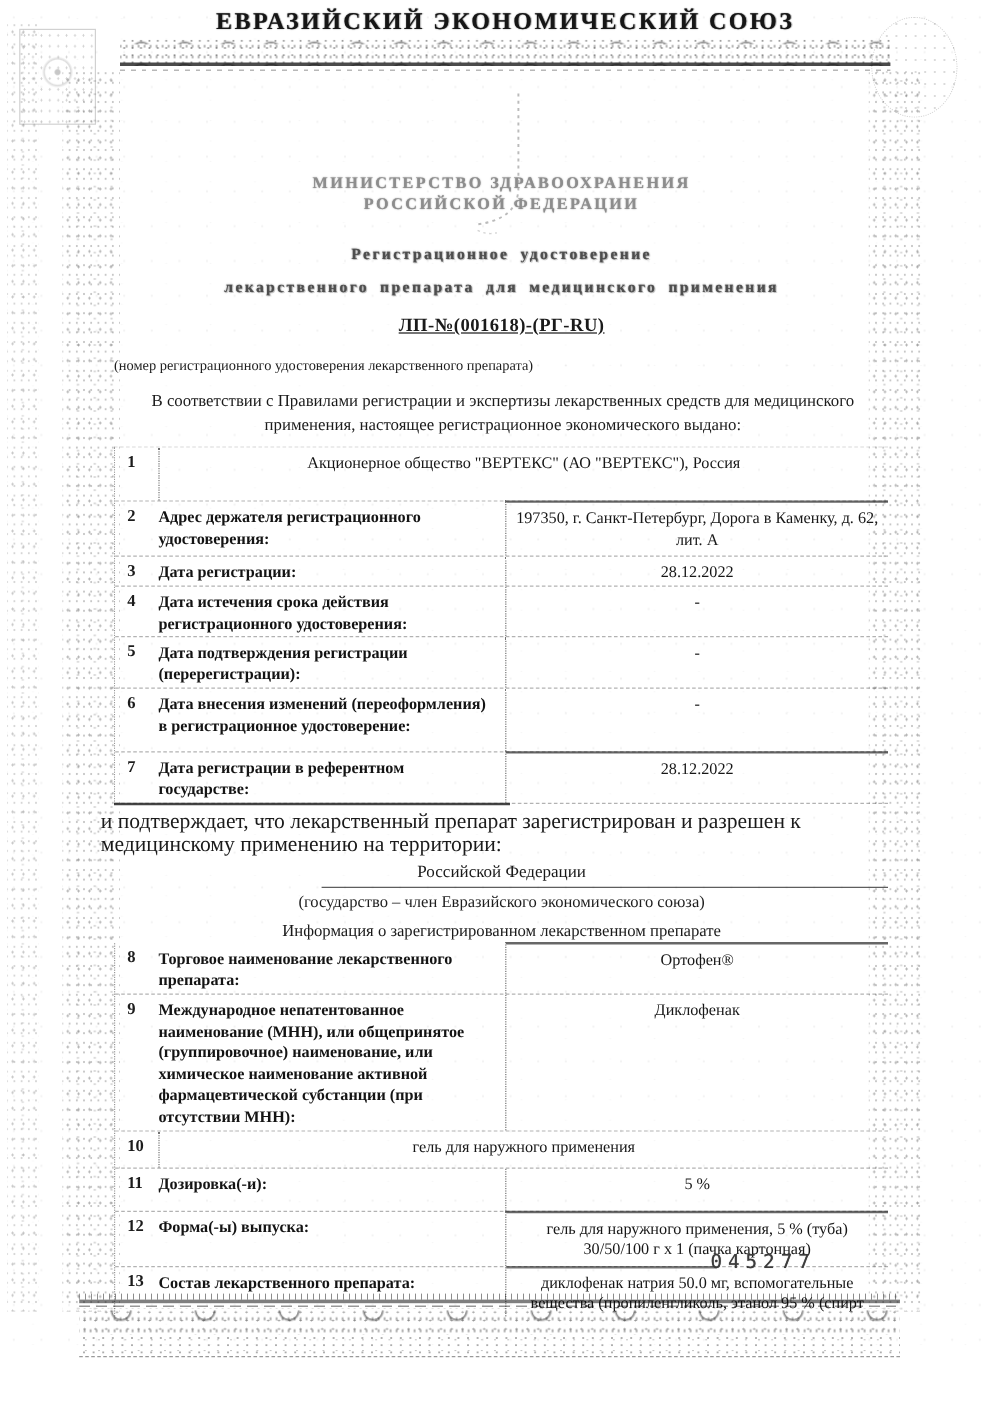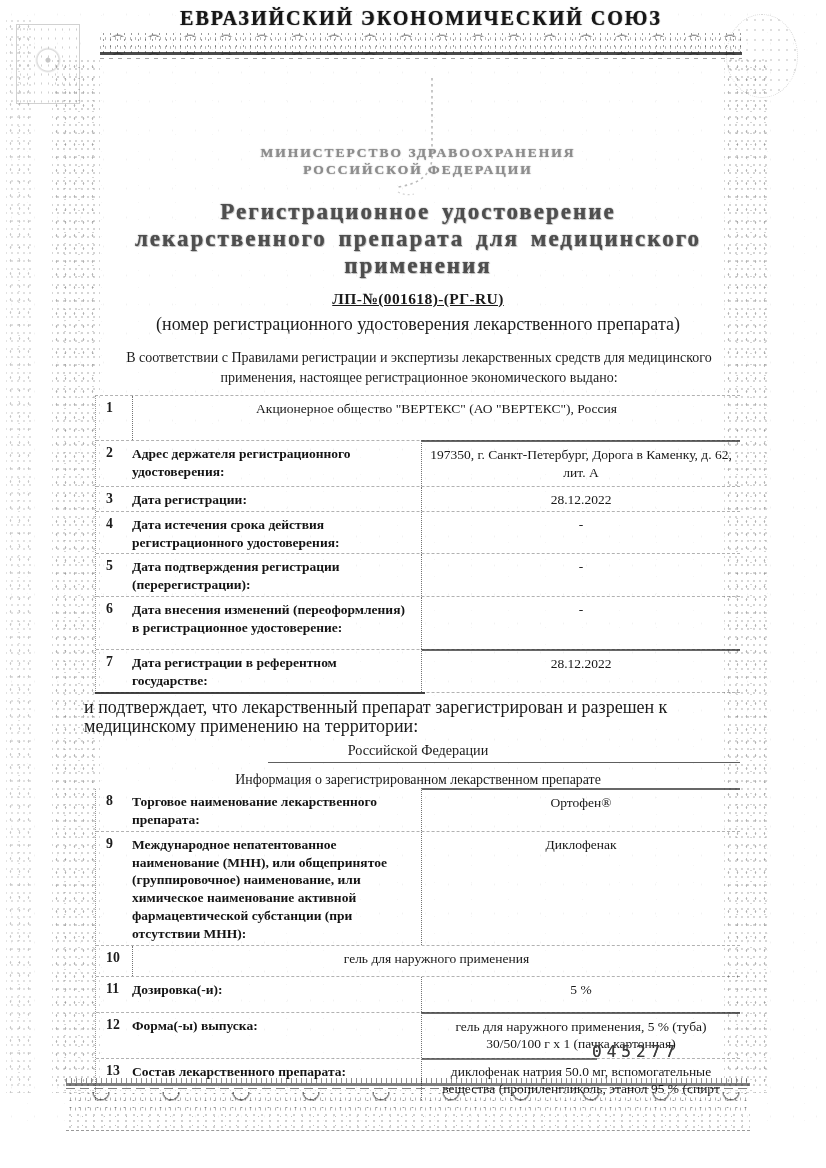--- a/index.html
+++ b/index.html
@@ -58,27 +58,27 @@
     background-position:0 6px,0 0,3px 3px;}
   .band-top-sub{height:3px;margin-top:2px;
     background:repeating-linear-gradient(90deg, rgba(0,0,0,.35) 0 4px, transparent 4px 9px);
     background-size:auto 1px;background-repeat:repeat-x;background-position:0 1px;}
 
   .ministry{margin:84px 85px 0 95px;text-align:center;
     font-size:13.5px;font-weight:bold;letter-spacing:2px;line-height:17px;
     color:#8d8d8d;text-shadow:0 0 1.2px rgba(120,120,120,.9);}
 
   .doc-title{margin:20px 85px 0 95px;text-align:center;
-    font-size:23px;font-weight:bold;letter-spacing:2px;word-spacing:4px;line-height:27px;
+    font-size:13px;font-weight:bold;letter-spacing:2px;word-spacing:4px;line-height:27px;
     color:#4e4e4e;text-shadow:0 0 1.3px rgba(70,70,70,.95), 1px 1px 0 rgba(90,90,90,.25);}
 
   .reg-num{margin:11px 85px 0 95px;text-align:center;
     font-size:15.5px;font-weight:bold;letter-spacing:.4px;
     text-decoration:underline;color:#1a1a1a;}
-  .reg-caption{margin:6px 85px 0 95px;text-align:center;font-size:18px;color:#1e1e1e;}
+  .reg-caption{margin:16px 85px 0 95px;font-size:12px;color:#1e1e1e;}
 
   .intro{margin:13px 80px 0 92px;text-align:center;font-size:14px;line-height:20px;color:#1b1b1b;}
 
   
   .rtable{margin-left:95px;width:645px;box-sizing:border-box;
     border-left:1px dotted rgba(0,0,0,.4);}
   .rtable.t1{border-top:1px dashed rgba(0,0,0,.3);margin-top:7px;}
   .rtable.t2{margin-top:1px;}
   .trow{display:flex;position:relative;border-bottom:1px dashed rgba(0,0,0,.3);box-sizing:border-box;}
   .trow.last{border-bottom:none;}
@@ -200,20 +200,21 @@
     <div class="trow t1r7 vtop strong-bottom-left">
       <div class="tnum">7</div>
       <div class="tlabel">Дата регистрации в референтном государстве:</div>
       <div class="tvalue">28.12.2022</div>
     </div>
   </div>
 
   <div class="confirm">и подтверждает, что лекарственный препарат зарегистрирован и разрешен к медицинскому применению на территории:</div>
   <div class="territory">Российской Федерации</div>
   <div class="territory-rule"></div>
+  <div class="territory-caption">(государство – член Евразийского экономического союза)</div>
   <div class="info-heading">Информация о зарегистрированном лекарственном препарате</div>
 
   <div class="rtable t2">
     <div class="trow t2r1 vtop">
       <div class="tnum">8</div>
       <div class="tlabel">Торговое наименование лекарственного препарата:</div>
       <div class="tvalue">Ортофен®</div>
     </div>
     <div class="trow t2r2">
       <div class="tnum">9</div>

